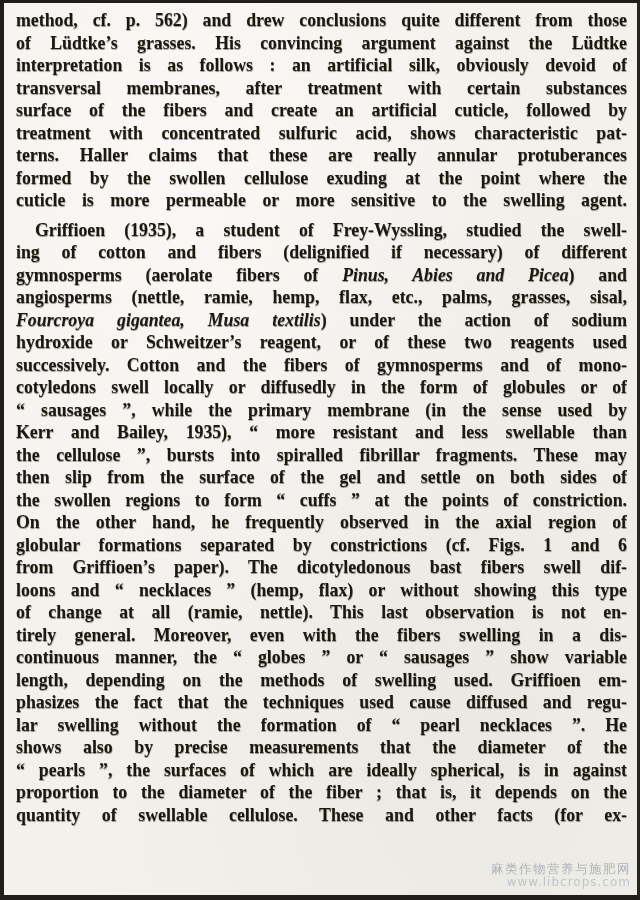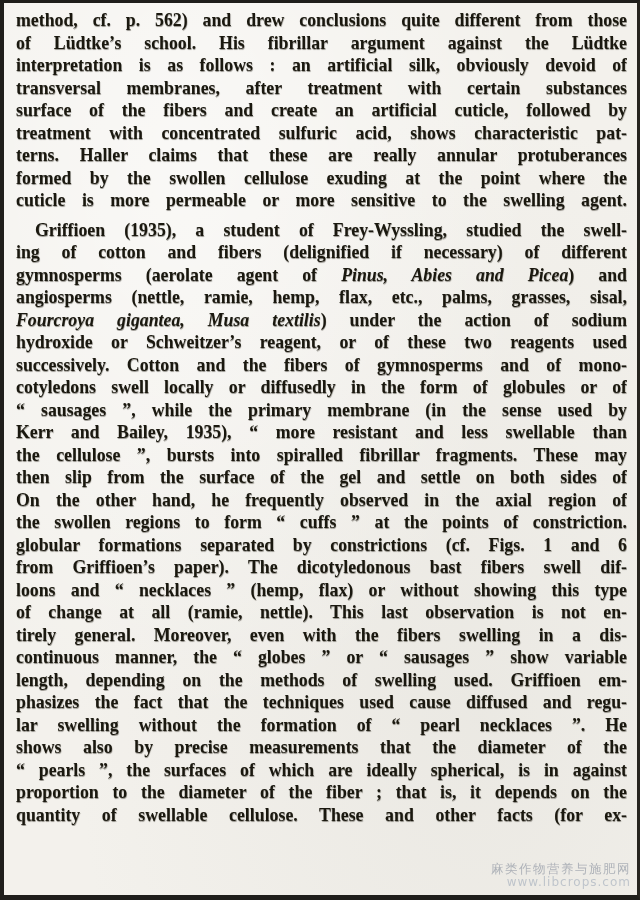--- a/index.html
+++ b/index.html
@@ -69,44 +69,44 @@
     color: rgba(132, 148, 170, 0.45);
   }
 </style>
 </head>
 <body>
 
 <div class="page">
   <div class="page-text">
       <div class="paragraph">
         <div class="line first"><span class="">method, cf. p. 562) and drew conclusions quite different from those</span></div>
-        <div class="line"><span class="">of Lüdtke’s school.  His fibrillar argument against the Lüdtke</span></div>
+        <div class="line"><span class="">of Lüdtke’s grasses.  His convincing argument against the Lüdtke</span></div>
         <div class="line"><span class="">interpretation is as follows : an artificial silk, obviously devoid of</span></div>
         <div class="line"><span class="">transversal membranes, after treatment with certain substances</span></div>
         <div class="line"><span class="">surface of the fibers and create an artificial cuticle, followed by</span></div>
         <div class="line"><span class="">treatment with concentrated sulfuric acid, shows characteristic pat-</span></div>
         <div class="line"><span class="">terns.  Haller claims that these are really annular protuberances</span></div>
         <div class="line"><span class="">formed by the swollen cellulose exuding at the point where the</span></div>
         <div class="line"><span class="">cuticle is more permeable or more sensitive to the swelling agent.</span></div>
       </div>
       <div class="paragraph indented">
         <div class="line first"><span class="">Griffioen (1935), a student of Frey-Wyssling, studied the swell-</span></div>
         <div class="line"><span class="">ing of cotton and fibers (delignified if necessary) of different</span></div>
-        <div class="line"><span class="">gymnosperms (aerolate agent of </span><span class="italic">Pinus, Abies and Picea</span><span class="">) and</span></div>
+        <div class="line"><span class="">gymnosperms (aerolate fibers of </span><span class="italic">Pinus, Abies and Picea</span><span class="">) and</span></div>
         <div class="line"><span class="">angiosperms (nettle, ramie, hemp, flax, etc., palms, grasses, sisal,</span></div>
         <div class="line"><span class="italic">Fourcroya gigantea, Musa textilis</span><span class="">) under the action of sodium</span></div>
         <div class="line"><span class="">hydroxide or Schweitzer’s reagent, or of these two reagents used</span></div>
         <div class="line"><span class="">successively.  Cotton and the fibers of gymnosperms and of mono-</span></div>
         <div class="line"><span class="">cotyledons swell locally or diffusedly in the form of globules or of</span></div>
         <div class="line"><span class="">“ sausages ”, while the primary membrane (in the sense used by</span></div>
         <div class="line"><span class="">Kerr and Bailey, 1935), “ more resistant and less swellable than</span></div>
         <div class="line"><span class="">the cellulose ”, bursts into spiralled fibrillar fragments.  These may</span></div>
         <div class="line"><span class="">then slip from the surface of the gel and settle on both sides of</span></div>
+        <div class="line"><span class="">the swollen regions to form “ cuffs ” at the points of constriction.</span></div>
         <div class="line"><span class="">On the other hand, he frequently observed in the axial region of</span></div>
-        <div class="line"><span class="">the swollen regions to form “ cuffs ” at the points of constriction.</span></div>
         <div class="line"><span class="">globular formations separated by constrictions (cf. Figs. 1 and 6</span></div>
         <div class="line"><span class="">from Griffioen’s paper).  The dicotyledonous bast fibers swell dif-</span></div>
         <div class="line"><span class="">loons and “ necklaces ” (hemp, flax) or without showing this type</span></div>
         <div class="line"><span class="">of change at all (ramie, nettle).  This last observation is not en-</span></div>
         <div class="line"><span class="">tirely general.  Moreover, even with the fibers swelling in a dis-</span></div>
         <div class="line"><span class="">continuous manner, the “ globes ” or “ sausages ” show variable</span></div>
         <div class="line"><span class="">length, depending on the methods of swelling used.  Griffioen em-</span></div>
         <div class="line"><span class="">phasizes the fact that the techniques used cause diffused and regu-</span></div>
         <div class="line"><span class="">lar swelling without the formation of “ pearl necklaces ”.  He</span></div>
         <div class="line"><span class="">shows also by precise measurements that the diameter of the</span></div>

